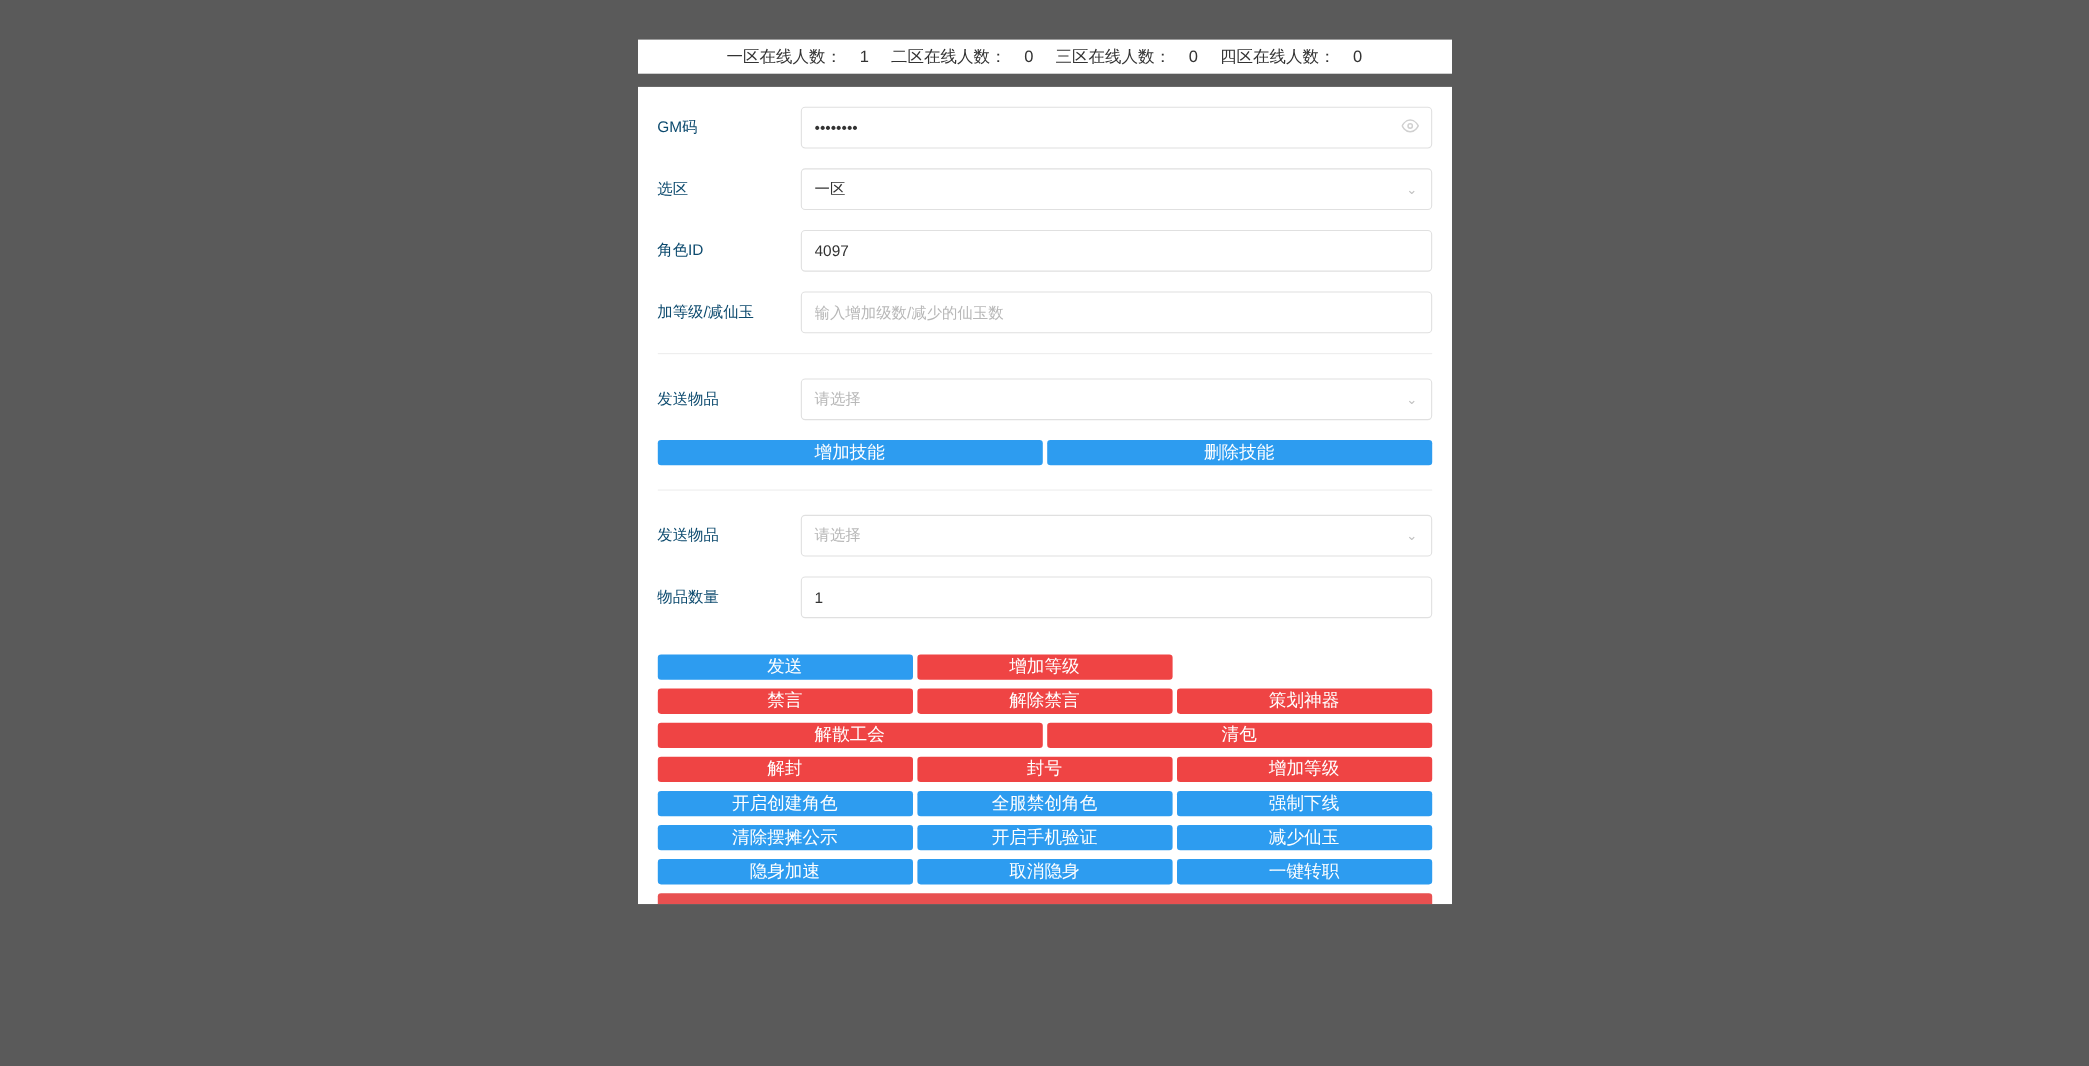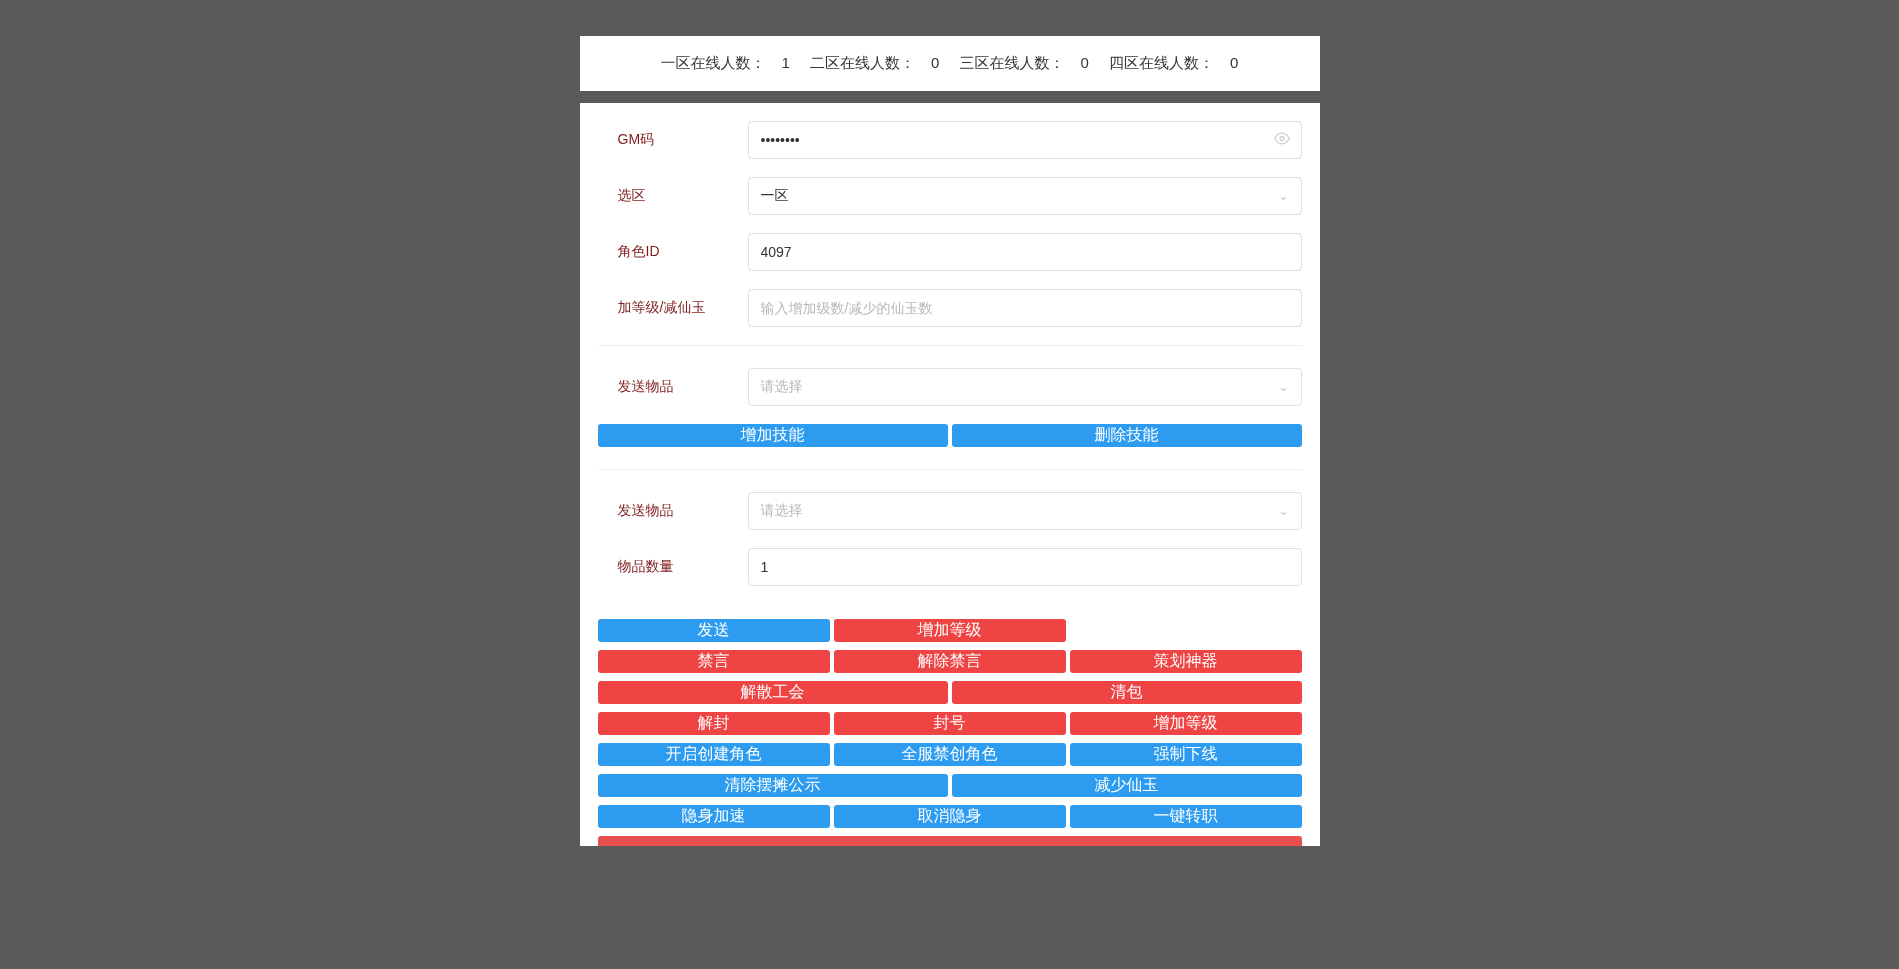--- a/index.html
+++ b/index.html
@@ -14,44 +14,43 @@
       color: #333;
       display: flex;
       justify-content: center;
       padding-top: 36px;
     }
     .container {
       width: 740px;
     }
     .stats-bar {
       background: #fff;
-      padding: 18px 0;
+      padding: 6px 0;
       text-align: center;
       color: #333;
       font-size: 15px;
     }
     .stats-bar span {
       margin: 0 8px;
     }
     .panel {
       background: #fff;
       margin-top: 12px;
       padding: 18px 18px 0 18px;
     }
     .form-row {
       display: flex;
       align-items: center;
       margin-bottom: 18px;
     }
     .form-label {
       width: 110px;
       flex-shrink: 0;
-      color: #7f1d1d;
-      font-size: 14px;
-      margin-left: 20px;
+      color: #0c4a6e;
+      font-size: 14px;
     }
     .form-control {
       flex: 1;
       position: relative;
       padding-left: 20px;
     }
     .input {
       width: 100%;
       height: 38px;
       border: 1px solid #e0e0e0;
@@ -246,20 +245,21 @@
         <button class="btn btn-orange">封号</button>
         <button class="btn btn-orange">增加等级</button>
       </div>
       <div class="btn-row">
         <button class="btn btn-blue">开启创建角色</button>
         <button class="btn btn-blue">全服禁创角色</button>
         <button class="btn btn-blue">强制下线</button>
       </div>
       <div class="btn-row">
         <button class="btn btn-blue">清除摆摊公示</button>
+        <button class="btn btn-blue">开启手机验证</button>
         <button class="btn btn-blue">减少仙玉</button>
       </div>
       <div class="btn-row">
         <button class="btn btn-blue">隐身加速</button>
         <button class="btn btn-blue">取消隐身</button>
         <button class="btn btn-blue">一键转职</button>
       </div>
       <div class="btn-row">
         <div class="btn-red-strip"></div>
       </div>

